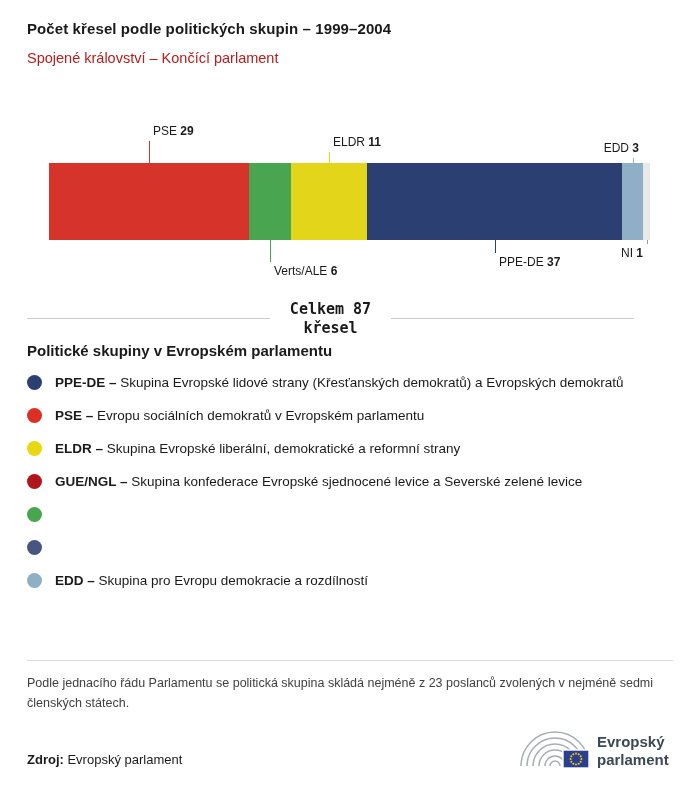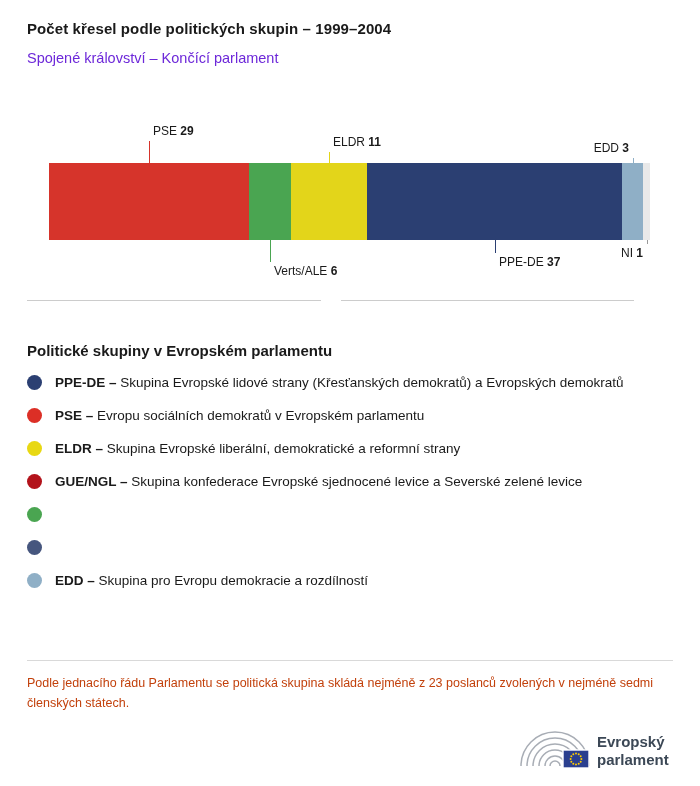--- a/index.html
+++ b/index.html
@@ -5,41 +5,41 @@
   * { box-sizing: border-box; margin: 0; padding: 0; }
   html,body { background:#ffffff; }
   body {
     width:700px; height:786px;
     font-family:"Liberation Sans", sans-serif;
     color:#1a1a1a;
   }
   .page { position:relative; width:700px; height:786px; overflow:hidden; background:#fff; }
 
   .title { position:absolute; left:27px; top:20px; font-size:15px; font-weight:bold; letter-spacing:.1px; }
-  .subtitle { position:absolute; left:27px; top:50px; font-size:14.5px; font-weight:normal; color:#6d28d9; }
+  .subtitle { position:absolute; left:27px; top:50px; font-size:14.5px; font-weight:normal; color:#b91c1c; }
 
   .chart { position:absolute; left:0; top:120px; width:700px; height:178px; }
   .bar { position:absolute; left:49px; top:43px; width:601px; height:77px; display:flex; }
   .segment { height:100%; }
   .callout-line { position:absolute; width:1px; }
   .callout-label { position:absolute; font-size:12px; white-space:nowrap; color:#1a1a1a; }
   .callout-label b { font-weight:bold; }
 
   .total-row { position:absolute; top:300px; left:27px; width:607px; display:flex; align-items:center; gap:20px; }
   .total-rule { flex:1; height:1px; background:#cccccc; }
   .total-text { font-family:"DejaVu Sans Mono", monospace; font-weight:bold; font-size:15px; text-align:center; line-height:1.25; }
 
   .legend-heading { position:absolute; left:27px; top:342px; font-size:15px; font-weight:bold; }
   .legend { position:absolute; left:27px; top:366px; width:648px; }
   .legend-item { display:flex; align-items:center; height:33px; gap:13px; font-size:13.5px; }
   .legend-item .dot { width:15px; height:15px; border-radius:50%; flex:none; background:#999; }
   .legend-item b { font-weight:bold; }
 
   .footnote { position:absolute; left:27px; top:660px; width:646px; border-top:1px solid #d9d9d9;
-              padding-top:12px; font-size:12.5px; line-height:1.6; color:#c2410c; }
+              padding-top:12px; font-size:12.5px; line-height:1.6; color:#404040; }
 
   .footer-source { position:absolute; left:27px; top:752px; font-size:13px; color:#1a1a1a; }
   .footer-source b { font-weight:bold; }
   .footer-logo { position:absolute; right:26px; top:726px; width:155px; height:48px; }
 </style>
 </head>
 <body>
 
 <div class="page">
 
@@ -58,27 +58,31 @@
 
   <div class="callout-line" style="left: 149px; height: 22px; background: rgb(214, 52, 43); top: 21px;"></div>
       <div class="callout-label" style="top: 4px; left: 153px;"><span>PSE </span><b>29</b></div>
       <div class="callout-line" style="left: 270px; height: 22px; background: rgb(74, 165, 81); top: 120px;"></div>
       <div class="callout-label" style="top: 144px; left: 274px;"><span>Verts/ALE </span><b>6</b></div>
       <div class="callout-line" style="left: 329px; height: 11px; background: rgb(227, 213, 26); top: 32px;"></div>
       <div class="callout-label" style="top: 15px; left: 333px;"><span>ELDR </span><b>11</b></div>
       <div class="callout-line" style="left: 495px; height: 13px; background: rgb(43, 63, 114); top: 120px;"></div>
       <div class="callout-label" style="top: 135px; left: 499px;"><span>PPE-DE </span><b>37</b></div>
       <div class="callout-line" style="left: 633px; height: 5px; background: rgb(143, 175, 198); top: 38px;"></div>
-      <div class="callout-label" style="top: 21px; right: 71px; margin-left: 36px;"><span>EDD </span><b>3</b></div>
+      <div class="callout-label" style="top: 21px; right: 61px; margin-left: 36px;"><span>EDD </span><b>3</b></div>
       <div class="callout-line" style="left: 647px; height: 4px; background: rgb(153, 153, 153); top: 120px;"></div>
       <div class="callout-label" style="top: 126px; right: 57px;"><span>NI </span><b>1</b></div>
     </div>
 
   <div class="total-row">
     <div class="total-rule"></div>
+    <div class="total-text">
+      <div>Celkem 87</div>
+      <div>křesel</div>
+    </div>
     <div class="total-rule"></div>
   </div>
 
   <h3 class="legend-heading">Politické skupiny v Evropském parlamentu</h3>
 
   <div class="legend">
     <div class="legend-item">
       <span class="dot" style="background: rgb(43, 63, 114);"></span>
       <span><b>PPE-DE –</b> <span>Skupina Evropské lidové strany (Křesťanských demokratů) a Evropských demokratů</span></span>
     </div>
@@ -101,20 +105,24 @@
       <span class="dot" style="background: rgb(70, 86, 126);"></span>
     </div>
     <div class="legend-item">
       <span class="dot" style="background: rgb(143, 175, 198);"></span>
       <span><b>EDD –</b> <span>Skupina pro Evropu demokracie a rozdílností</span></span>
     </div>
   </div>
 
   <div class="footnote">Podle jednacího řádu Parlamentu se politická skupina skládá nejméně z 23 poslanců zvolených v nejméně sedmi členských státech.</div>
 
+  <div class="footer-source">
+    <b>Zdroj:</b>
+    <span>Evropský parlament</span>
+  </div>
 
   <svg class="footer-logo" viewBox="0 0 155 48" xmlns="http://www.w3.org/2000/svg">
     <g fill="none" stroke="#a8adb5" stroke-width="1.5">
       <path d="M 2 40 A 34 34 0 0 1 70 40"></path>
       <path d="M 8 40 A 28 28 0 0 1 64 40"></path>
       <path d="M 14 40 A 22 22 0 0 1 58 40"></path>
       <path d="M 20 40 A 16 16 0 0 1 52 40"></path>
       <path d="M 26 40 A 10 10 0 0 1 46 40"></path>
       <path d="M 31 40 A 5 5 0 0 1 41 40"></path>
     </g>

